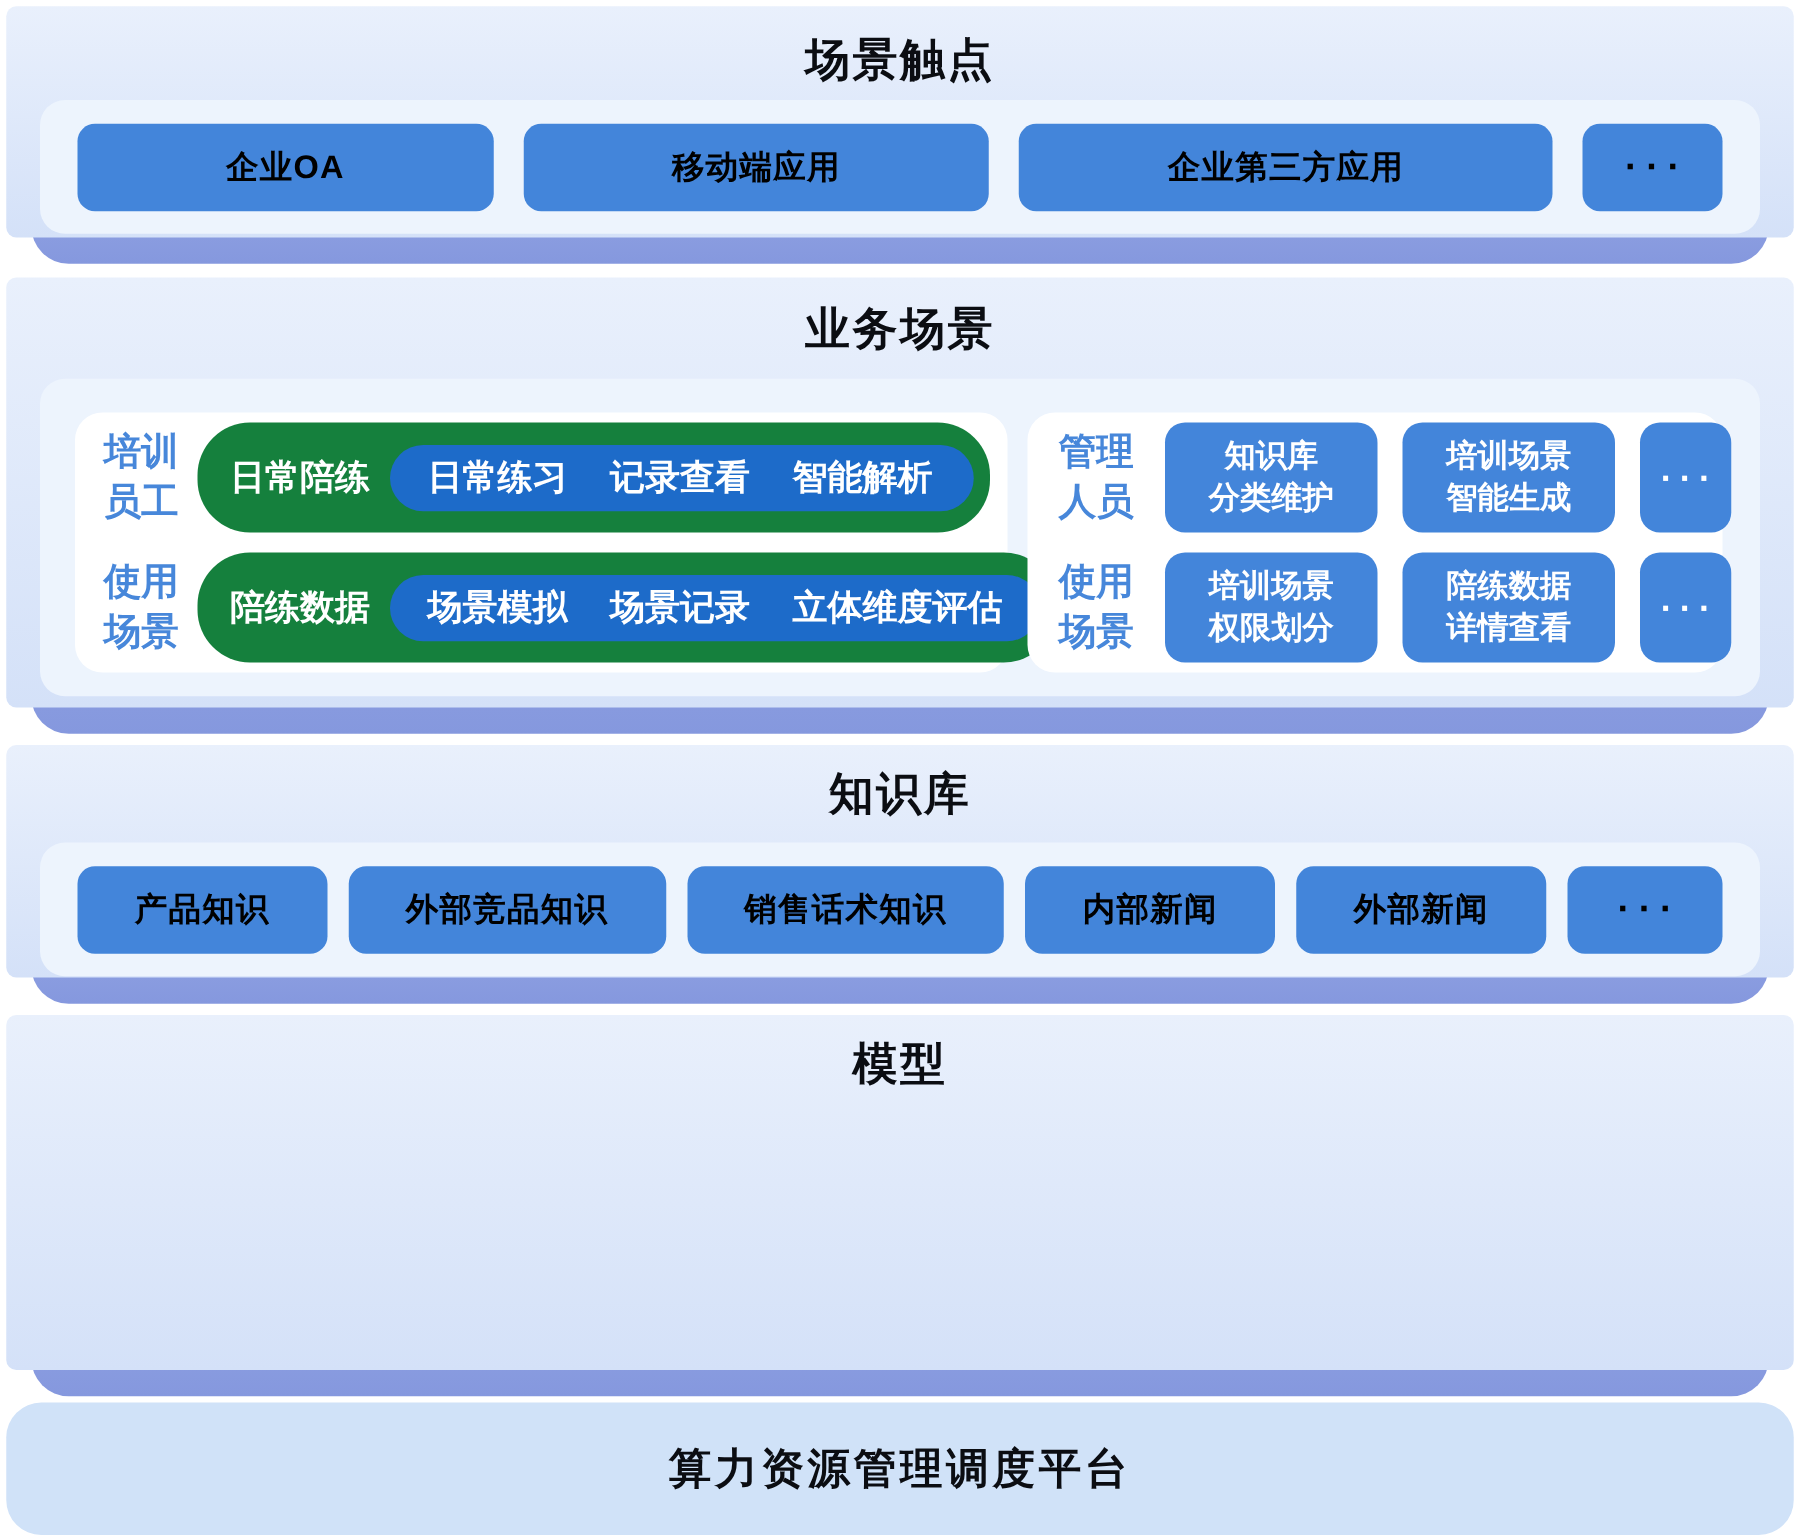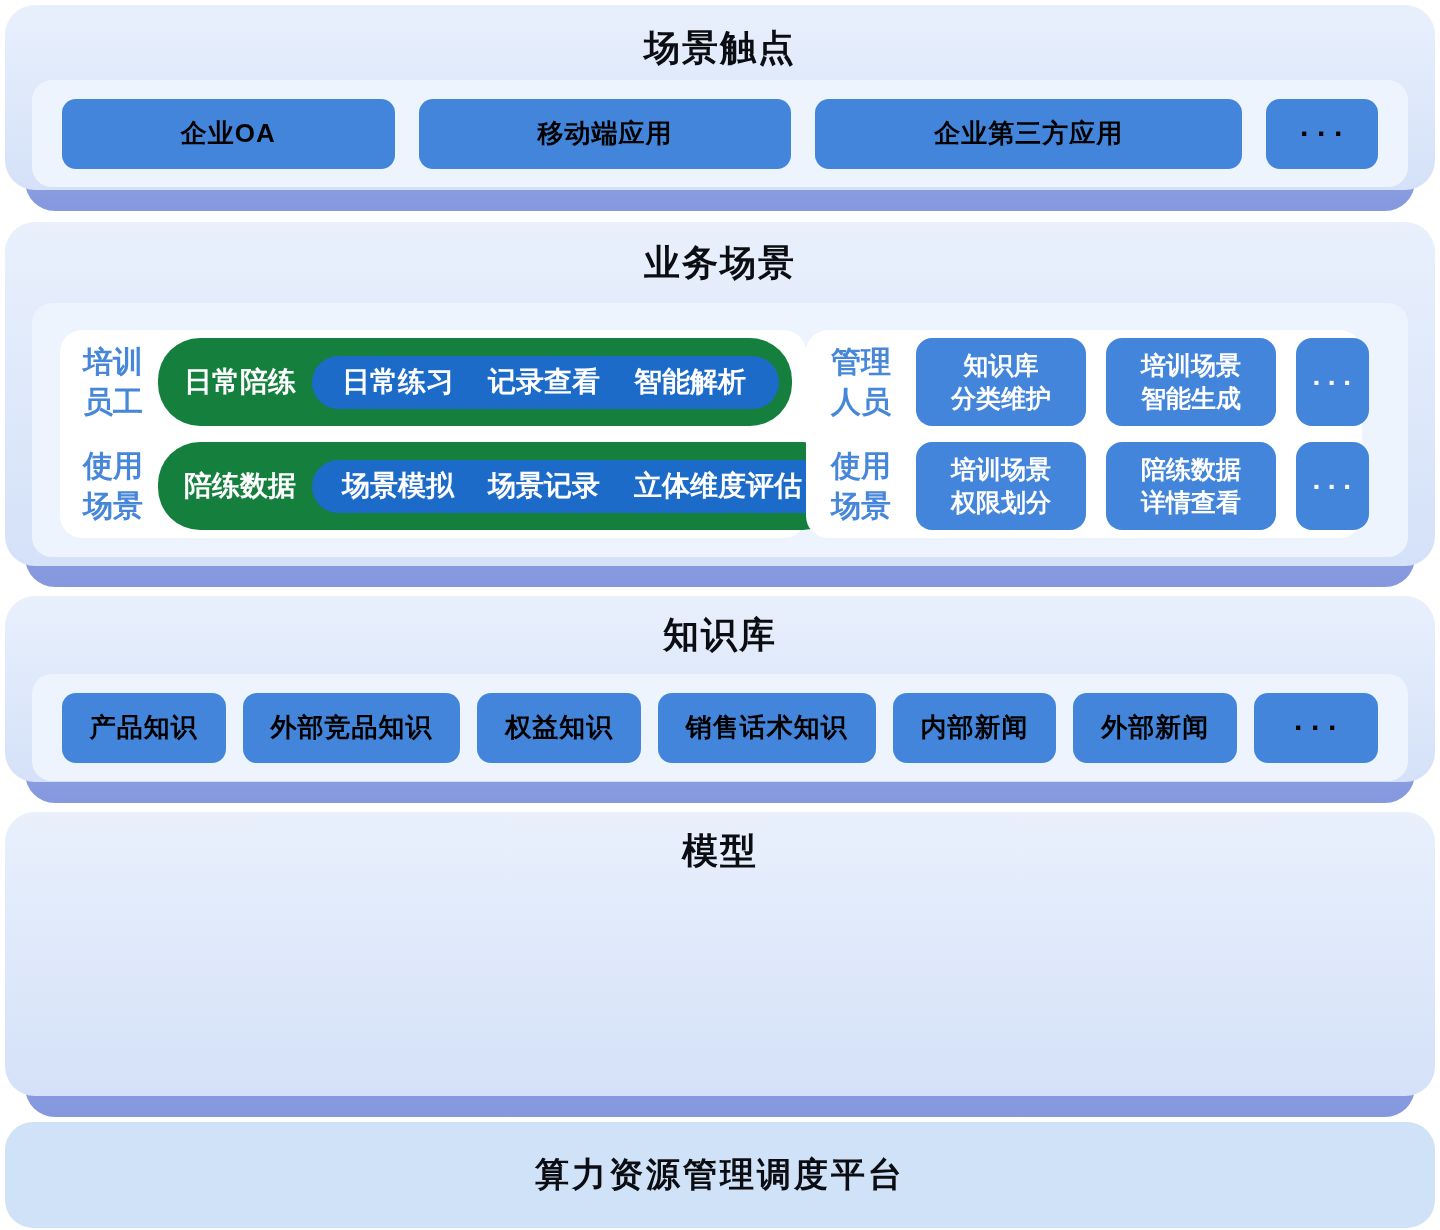--- a/index.html
+++ b/index.html
@@ -11,21 +11,21 @@
   *{box-sizing:border-box;}
 
   
   .layer{position:relative;width:1430px;}
   .layer-shadow{
     position:absolute;left:20px;right:20px;top:40px;bottom:-21px;
     border-radius:30px;z-index:0;
     background:linear-gradient(180deg,#aab8ec 0%,#8598de 100%);
   }
   .layer-body{
-    position:relative;z-index:1;height:100%;border-radius:30px;
+    position:relative;z-index:1;height:100%;border-radius:8px;
     background:linear-gradient(180deg,#e9f0fc 0%,#d4e1f8 100%);
     display:flex;flex-direction:column;
   }
   .layer-title{
     margin:0;text-align:center;font-size:36px;line-height:50px;
     font-weight:700;color:#0b0d12;letter-spacing:2px;
   }
   .panel{
     background:#edf4fd;border-radius:20px;margin:0 27px;
   }
@@ -55,21 +55,21 @@
   }
   .row-panel .btn{height:70px;flex:1 1 auto;}
   .row-panel .btn.more{flex:0 0 112px;}
   #s3 .row-panel{margin-top:14px;gap:17px;}
   #s3 .row-panel .btn{padding:0 24px;}
   #s3 .row-panel .btn.more{flex:0 0 124px;padding:0 0 0 7px;}
 
   
   .biz-panel{
     height:254px;margin-top:15px;border-radius:20px;
-    display:flex;padding:27px 32px 0 28px;
+    display:flex;padding:27px 32px 0 28px;gap:16px;
   }
   .card{
     background:#ffffff;border-radius:22px;height:208px;
     display:flex;flex-direction:column;justify-content:center;
     gap:16px;padding:10px 14px;
   }
   .card-left{width:746px;}
   .card-right{width:556px;}
   .biz-row{display:flex;align-items:center;height:88px;}
   .role{
@@ -214,21 +214,20 @@
   </div>
 </section>
 
 <section class="layer" id="s3">
   <div class="layer-shadow"></div>
   <div class="layer-body">
     <h2 class="layer-title">知识库</h2>
     <div class="panel row-panel">
       <div class="btn">产品知识</div>
       <div class="btn">外部竞品知识</div>
-      <div class="btn">权益知识</div>
       <div class="btn">销售话术知识</div>
       <div class="btn">内部新闻</div>
       <div class="btn">外部新闻</div>
       <div class="btn more">···</div>
     </div>
   </div>
 </section>
 
 <section class="layer" id="s4">
   <div class="layer-shadow"></div>

